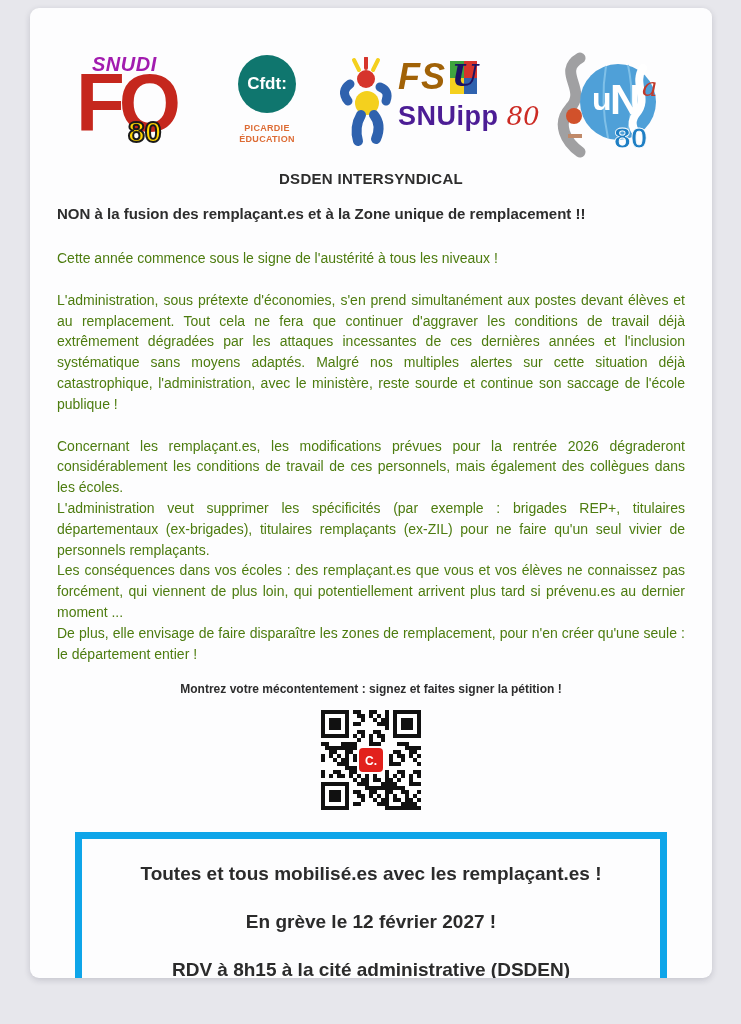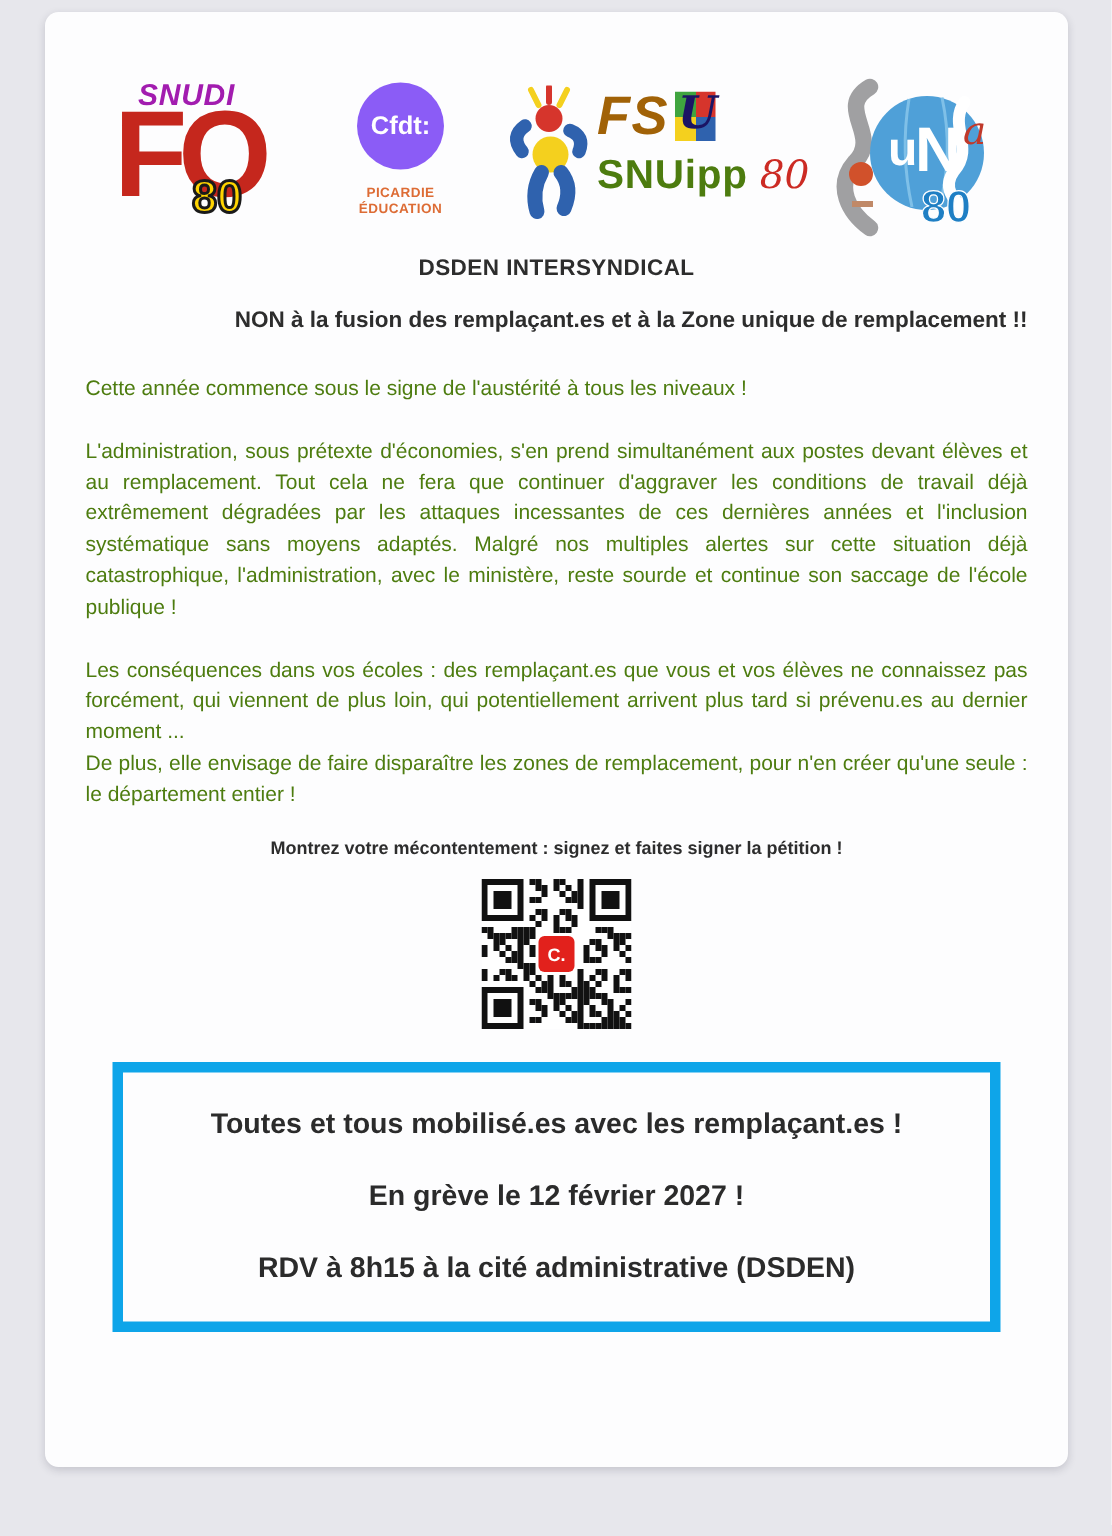--- a/index.html
+++ b/index.html
@@ -49,21 +49,21 @@
     position:absolute; bottom:8px; left:52px;
     font-weight:bold; font-size:30px; color:#ffd400;
     -webkit-text-stroke:2px #1a1a1a;
     text-shadow:0 0 1px #1a1a1a;
   }
 
   
   .logo-cfdt { width:86px; height:100px; text-align:center; }
   .cfdt-circle {
     width:58px; height:58px; border-radius:50%;
-    background:#8b5cf6; margin:0 auto;
+    background:#0f766e; margin:0 auto;
     display:flex; align-items:center; justify-content:center;
     color:#fff; font-weight:bold; font-size:17px;
   }
   .cfdt-sub {
     margin-top:10px;
     color:#dd6c35; font-weight:bold; font-size:9px;
     line-height:11px; letter-spacing:0.3px;
   }
 
   
@@ -75,39 +75,39 @@
     display:inline-block; position:relative; width:30px; height:34px;
     vertical-align:bottom; margin-left:2px;
   }
   .fsu-u .blocks { position:absolute; inset:0; }
   .fsu-u .glyph {
     position:absolute; left:4px; top:-3px;
     font-family:"DejaVu Serif", serif; font-style:italic; font-weight:bold;
     font-size:30px; color:#1b1464;
   }
   .fsu-line2 { margin-top:6px; white-space:nowrap; }
-  .fsu-snuipp { font-weight:bold; font-size:27px; color:#4d7c0f; letter-spacing:0.5px; }
+  .fsu-snuipp { font-weight:bold; font-size:27px; color:#4c1d95; letter-spacing:0.5px; }
   .fsu-dept {
     font-family:"DejaVu Serif", serif; font-style:italic;
     font-size:26px; color:#cc2b24; margin-left:8px;
   }
 
   
   .logo-unsa { width:126px; height:106px; }
 
   
   .title {
     margin-top:12px;
     text-align:center;
     font-weight:bold; font-size:15px; color:#2d2d2d;
     letter-spacing:0.3px;
   }
   .subtitle {
     margin-top:18px;
-    text-align:right;
+    text-align:left;
     font-weight:bold; font-size:15px; color:#2d2d2d;
   }
   .body-text { margin-top:26px; color:#4d7c0f; font-size:14px; line-height:20.8px; }
   .para { text-align:justify; margin:0 0 21px 0; }
   .para.tight { margin:0; }
   .para.first { text-align:left; }
 
   .petition {
     margin-top:18px;
     text-align:center;
@@ -198,20 +198,22 @@
     </div>
   </div>
 
   <div class="content">
     <h1 class="title">DSDEN INTERSYNDICAL</h1>
     <h2 class="subtitle">NON à la fusion des remplaçant.es et à la Zone unique de remplacement !!</h2>
 
     <div class="body-text">
       <p class="para first">Cette année commence sous le signe de l'austérité à tous les niveaux !</p>
       <p class="para">L'administration, sous prétexte d'économies, s'en prend simultanément aux postes devant élèves et au remplacement. Tout cela ne fera que continuer d'aggraver les conditions de travail déjà extrêmement dégradées par les attaques incessantes de ces dernières années et l'inclusion systématique sans moyens adaptés. Malgré nos multiples alertes sur cette situation déjà catastrophique, l'administration, avec le ministère, reste sourde et continue son saccage de l'école publique !</p>
+      <p class="para tight">Concernant les remplaçant.es, les modifications prévues pour la rentrée 2026 dégraderont considérablement les conditions de travail de ces personnels, mais également des collègues dans les écoles.</p>
+      <p class="para tight">L'administration veut supprimer les spécificités (par exemple : brigades REP+, titulaires départementaux (ex-brigades), titulaires remplaçants (ex-ZIL) pour ne faire qu'un seul vivier de personnels remplaçants.</p>
       <p class="para tight">Les conséquences dans vos écoles : des remplaçant.es que vous et vos élèves ne connaissez pas forcément, qui viennent de plus loin, qui potentiellement arrivent plus tard si prévenu.es au dernier moment ...</p>
       <p class="para tight">De plus, elle envisage de faire disparaître les zones de remplacement, pour n'en créer qu'une seule : le département entier !</p>
     </div>
 
     <p class="petition">Montrez votre mécontentement : signez et faites signer la pétition !</p>
 
     <div class="qr-wrap">
       <svg id="qr-svg" viewBox="0 0 100 100">
           <rect x="0" y="0" width="100" height="100" fill="#ffffff"></rect>
           <rect x="32" y="0" width="4" height="4" fill="#111111"></rect>

